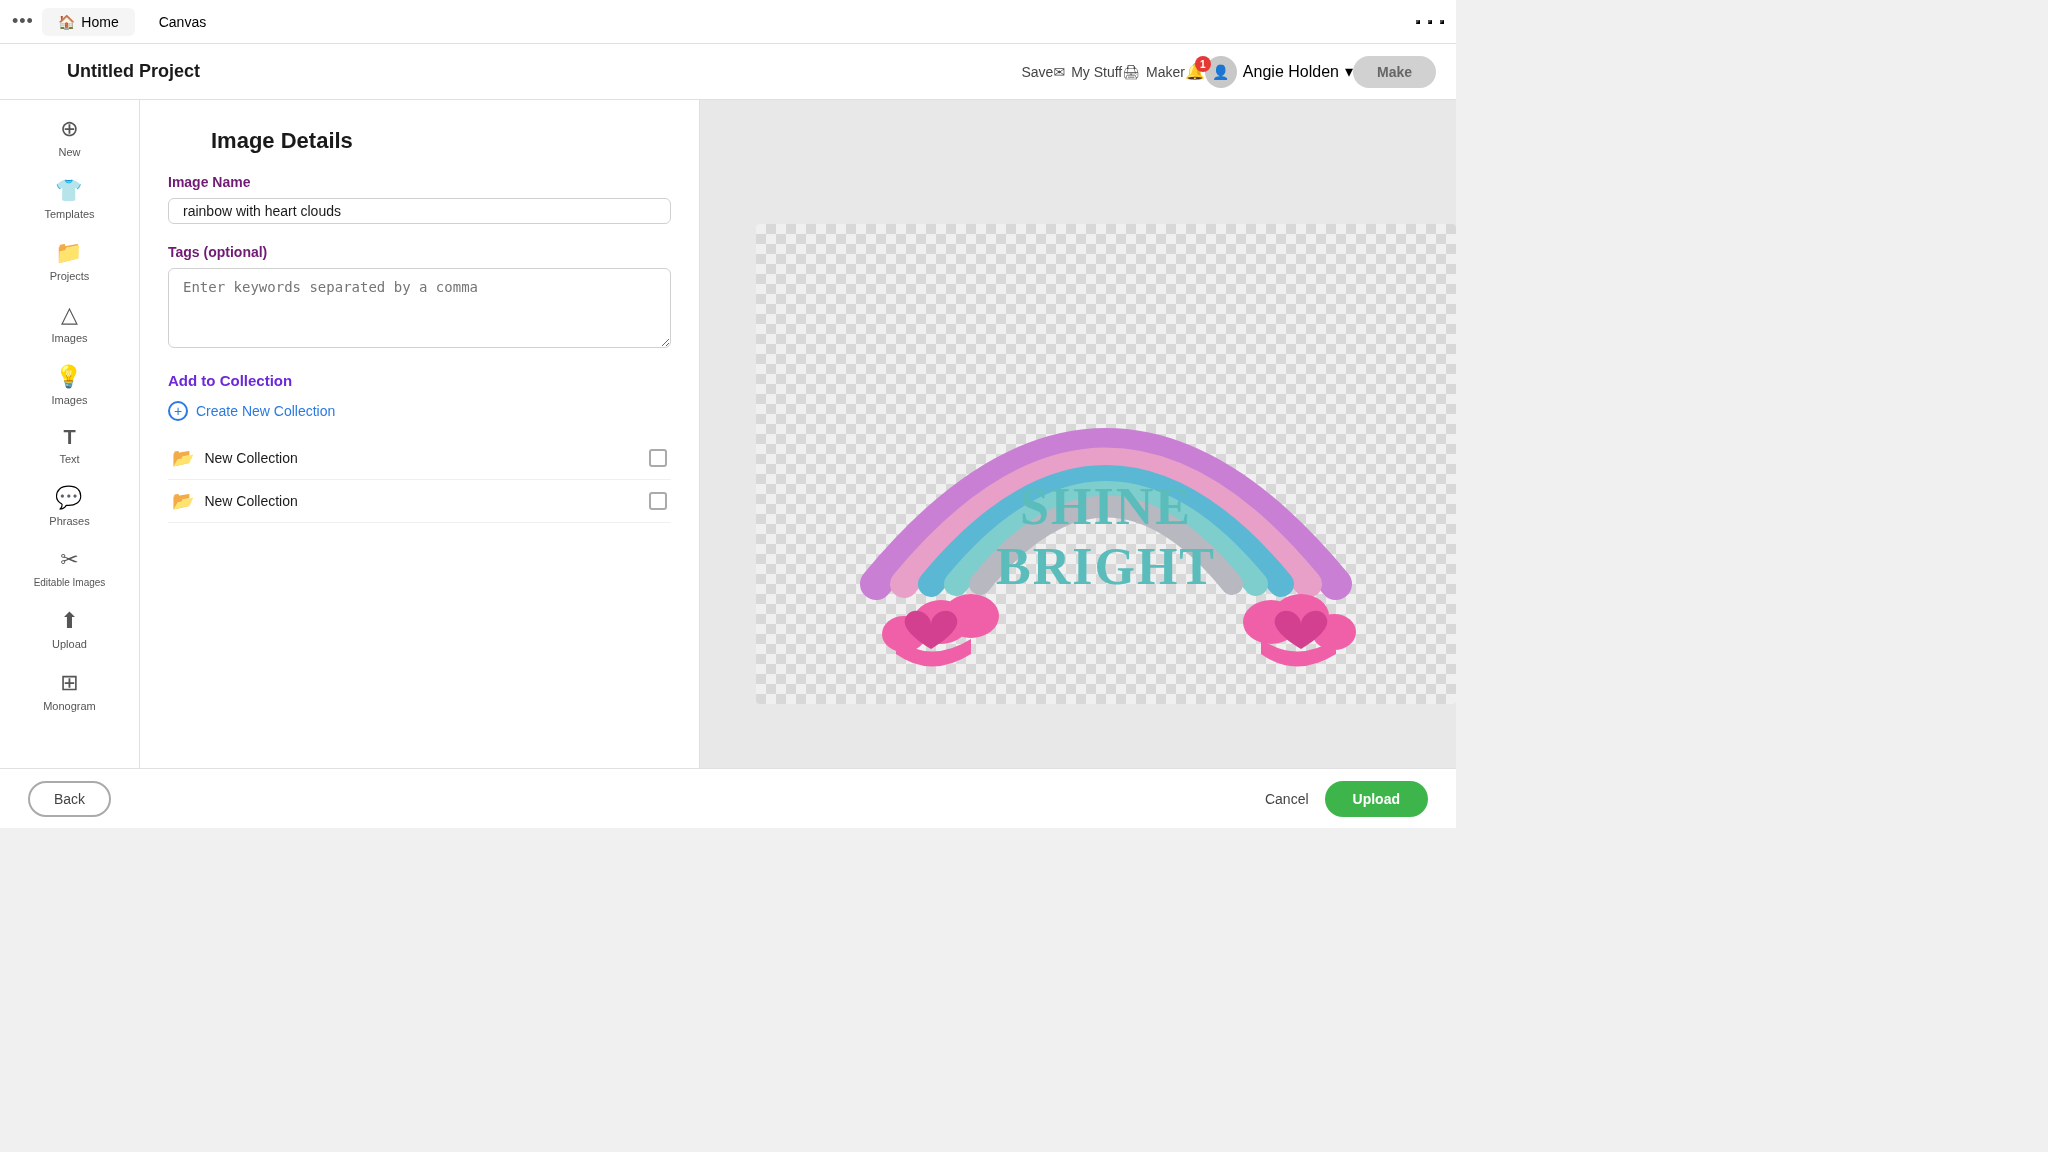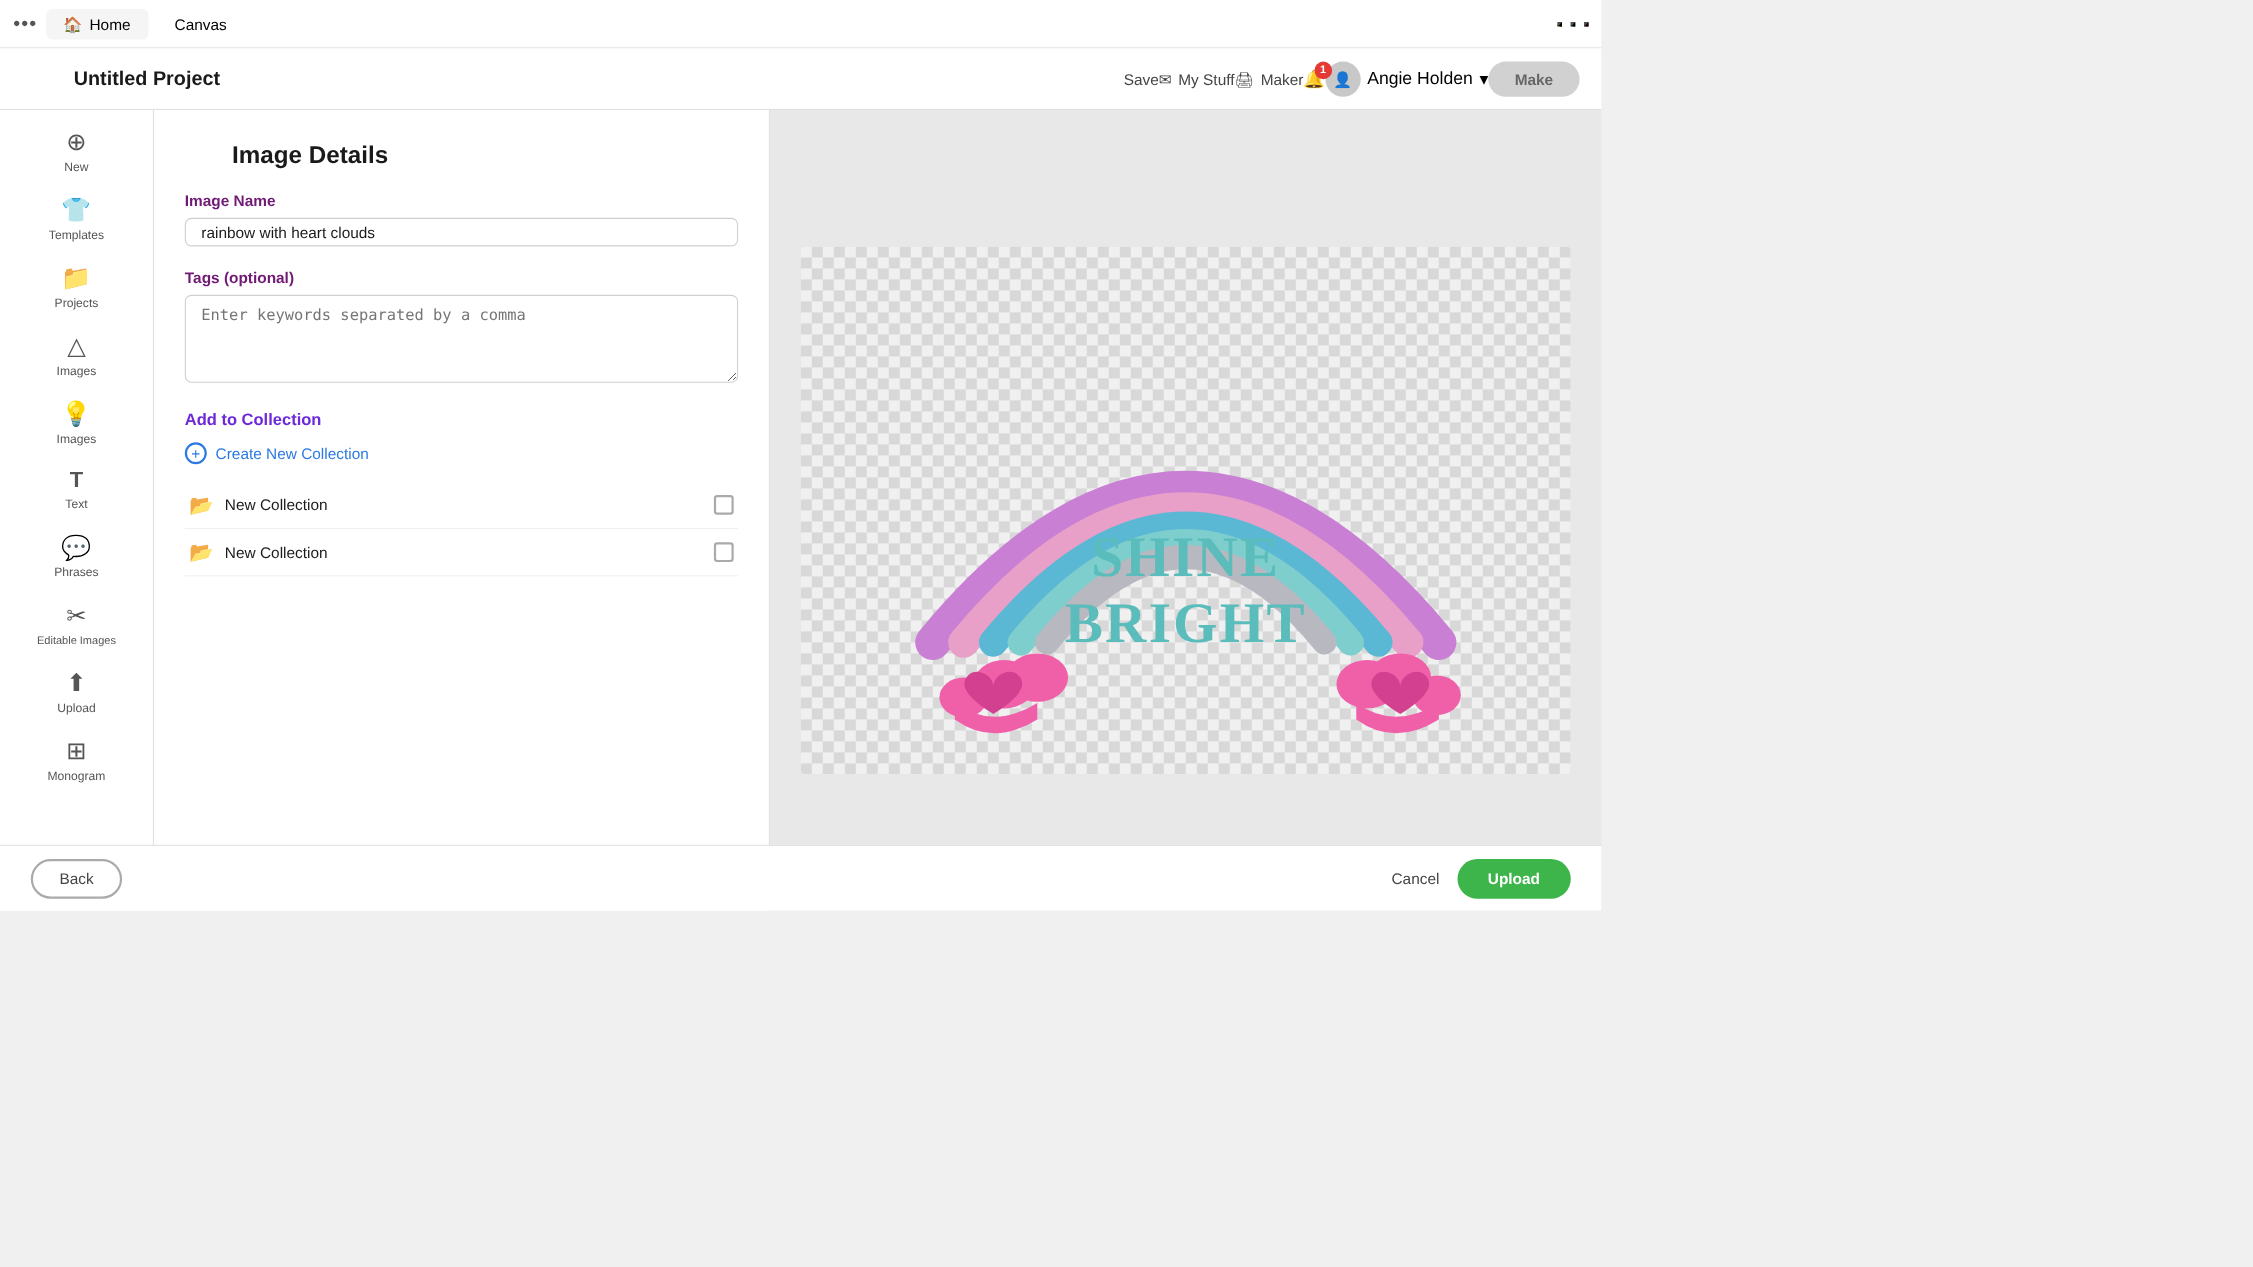--- a/index.html
+++ b/index.html
@@ -86,21 +86,21 @@
     .folder-icon { font-size: 18px; color: #888; }
     .collection-name { font-size: 14px; color: #1a1a1a; }
     .collection-checkbox {
       width: 18px; height: 18px; border: 2px solid #aaa;
       border-radius: 3px; background: #fff; cursor: pointer;
     }
 
     
     .canvas-area {
       flex: 1; background: #e8e8e8; display: flex; flex-direction: column;
-      align-items: center; justify-content: center; position: relative;
+      align-items: flex-end; justify-content: center; position: relative;
     }
     .canvas-container {
       width: 700px; height: 480px; background: repeating-conic-gradient(#d8d8d8 0% 25%, #f0f0f0 0% 50%) 0 0 / 20px 20px;
       border-radius: 4px; position: relative; overflow: hidden;
       display: flex; align-items: center; justify-content: center;
     }
 
     
     .rainbow-svg { width: 100%; height: 100%; }
 

